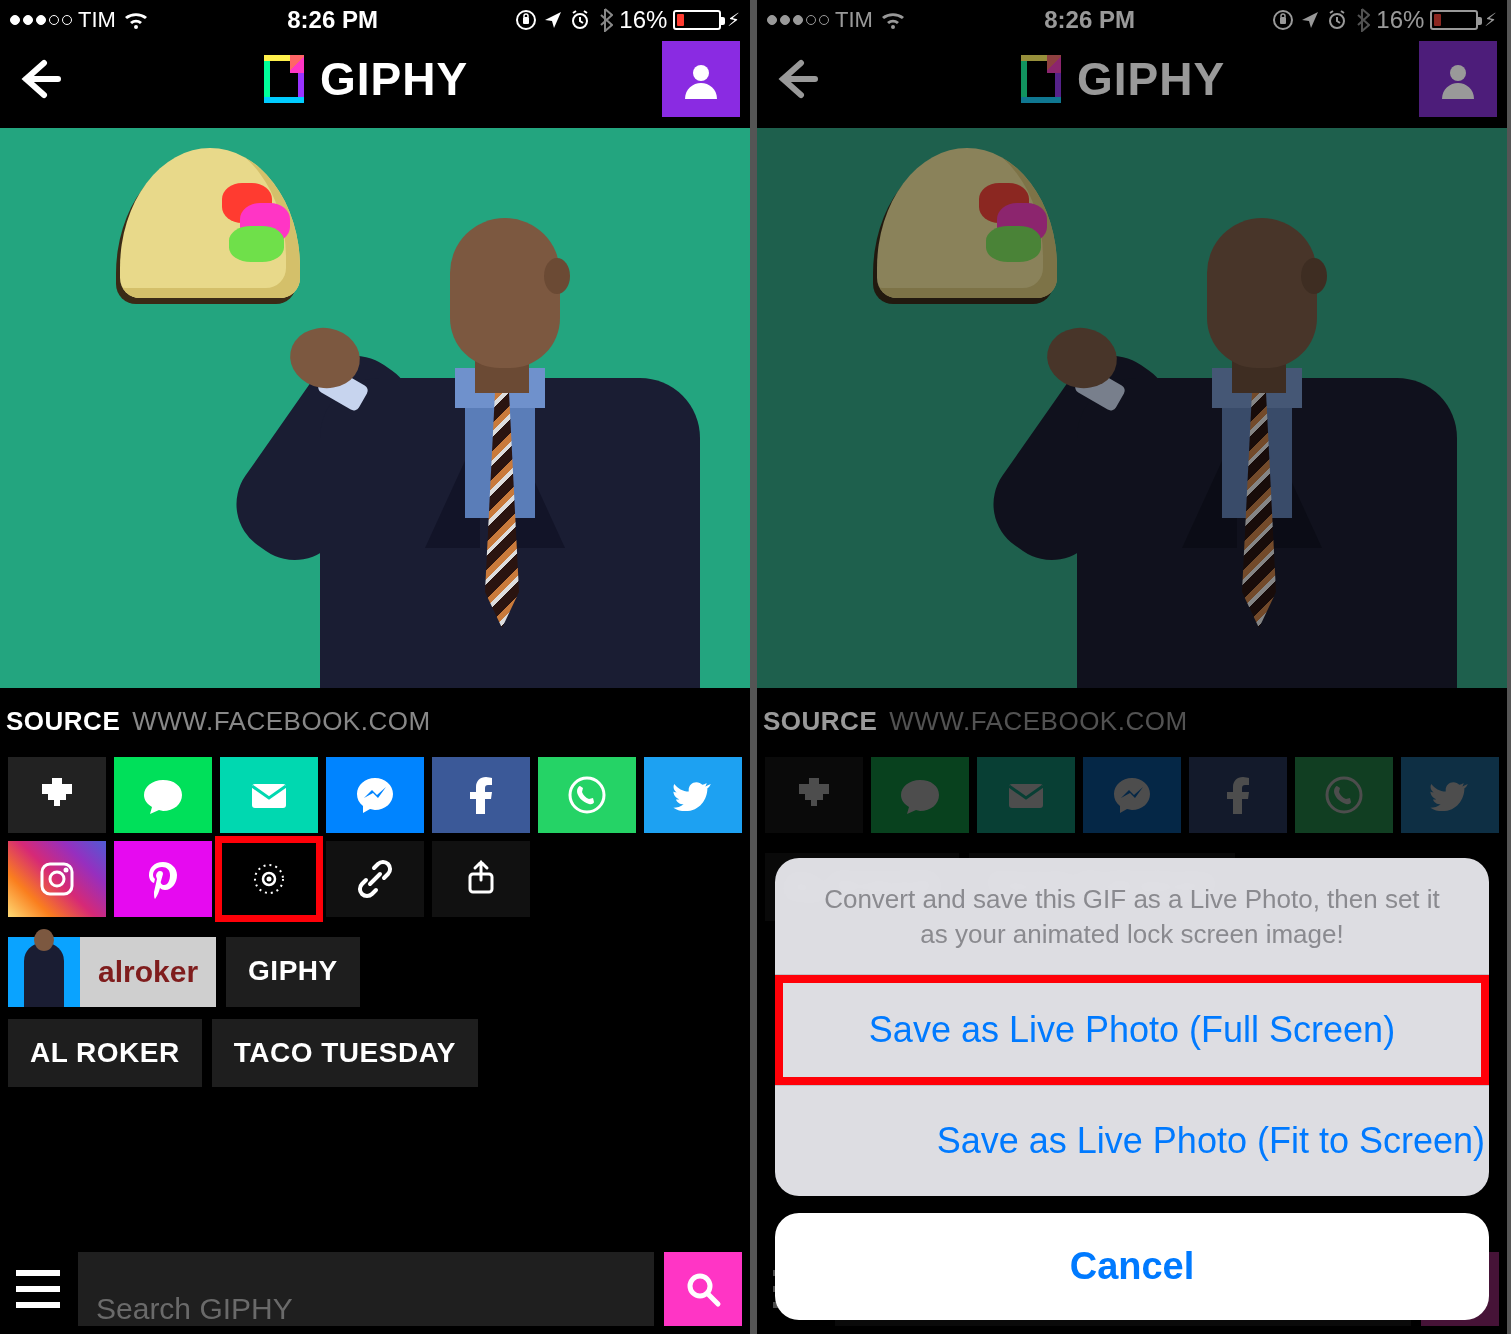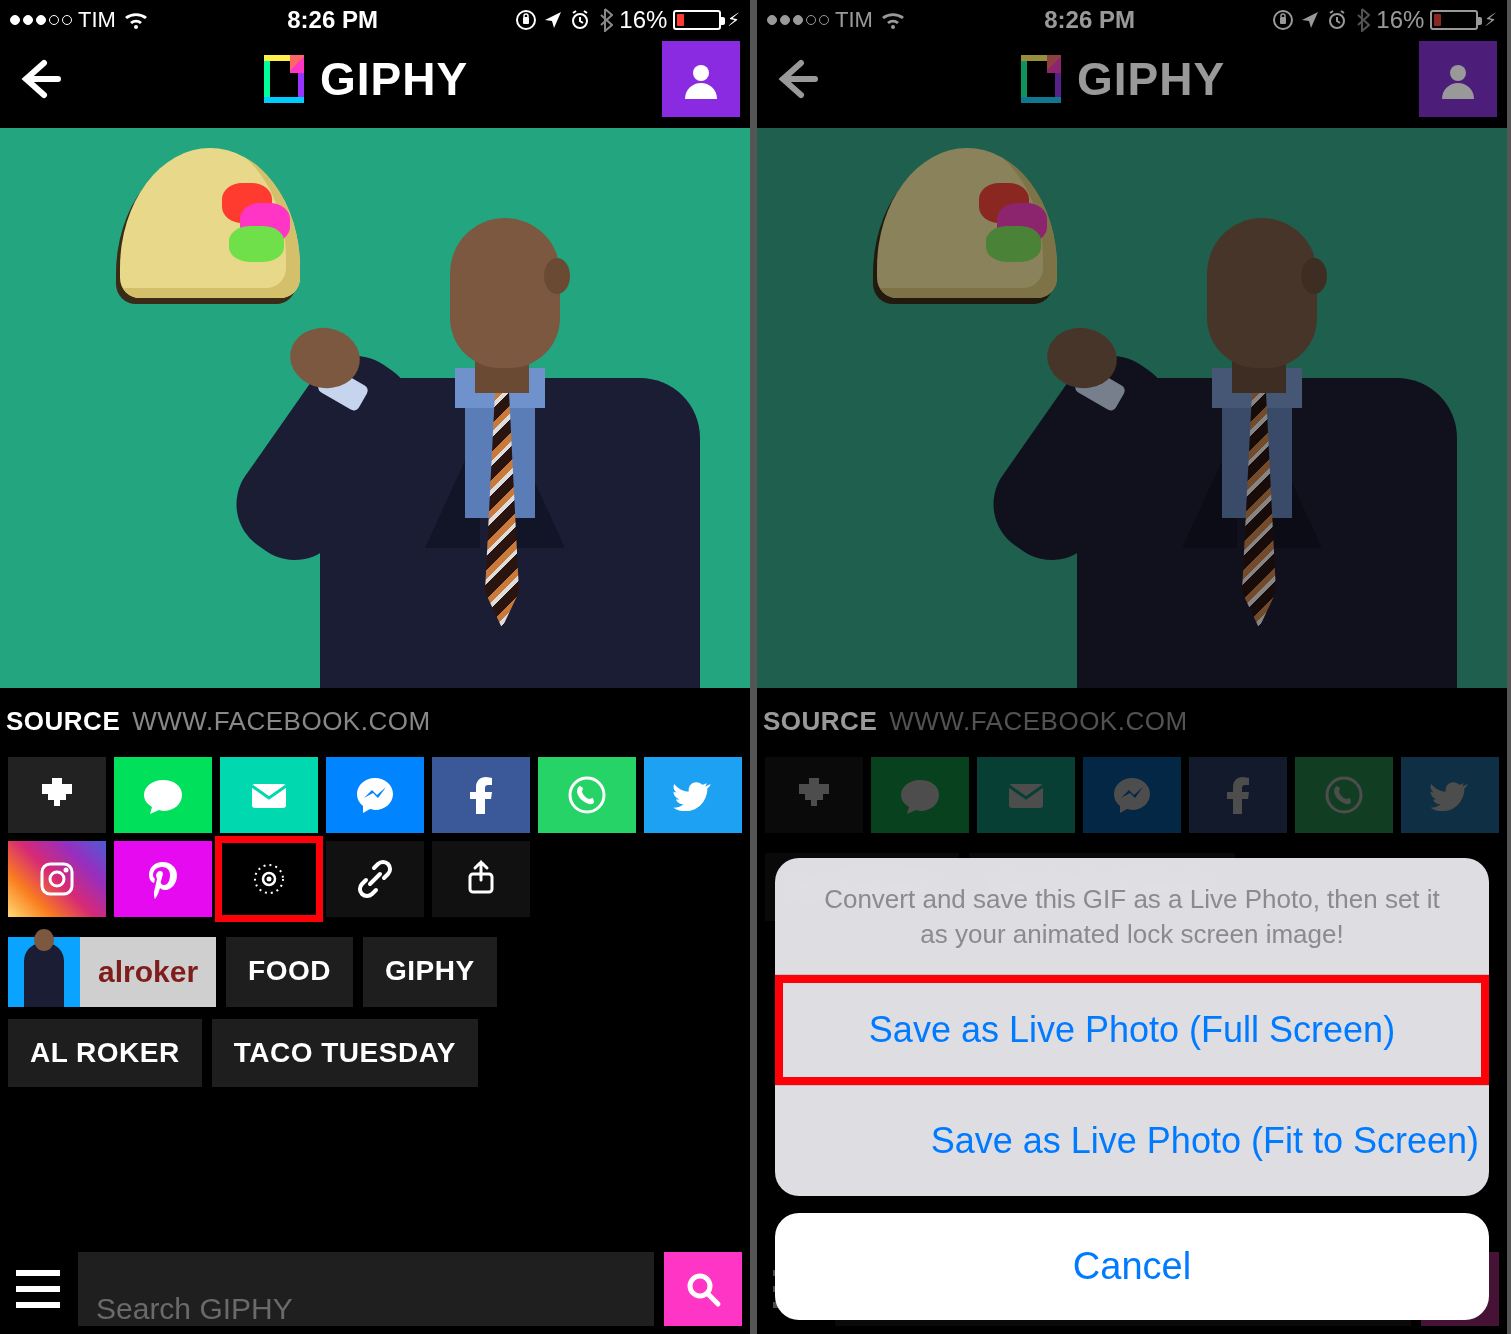--- a/index.html
+++ b/index.html
@@ -141,23 +141,23 @@
   .search-btn{width:78px;height:74px;background:#ff35c5;display:flex;align-items:center;justify-content:center;}
   
   .sheet-backdrop{
     position:absolute;left:0;right:0;bottom:0;top:0;background:rgba(0,0,0,0);
   }
   .action-sheet{
     position:absolute;left:18px;right:18px;bottom:14px;
   }
   .sheet-group{background:rgba(235,235,240,0.94);backdrop-filter:blur(8px);border-radius:24px;overflow:hidden;margin-bottom:17px;}
   .sheet-msg{color:#8a8a8f;font-size:26px;text-align:center;padding:24px 40px 22px;line-height:1.35;border-bottom:1px solid rgba(120,120,128,0.28);}
-  .sheet-opt{color:#007aff;font-size:36px;text-align:center;padding:34px 10px;border-bottom:1px solid rgba(120,120,128,0.28);}
+  .sheet-opt{color:#007aff;font-size:36px;text-align:center;padding:34px 4px;border-bottom:1px solid rgba(120,120,128,0.28);}
   .sheet-opt:last-child{border-bottom:none;text-align:right;}
-  .sheet-cancel{background:#fff;border-radius:24px;color:#007aff;font-size:38px;font-weight:400;text-align:center;padding:32px 0;}
+  .sheet-cancel{background:#fff;border-radius:24px;color:#007aff;font-size:38px;font-weight:700;text-align:center;padding:32px 0;}
   .hl-red-sheet{box-shadow: inset 0 0 0 8px #ff0008;}
   
   .right-underlay{position:absolute;inset:0;}
   .right-underlay .tags-area, .right-underlay .share-rows, .right-underlay .bottom-bar {filter:brightness(0.5);}
 </style>
 </head>
 <body>
 
 <div class="phone">
 
@@ -337,21 +337,20 @@
   </div>
 
   <div class="tags-area">
     <div class="tag-row">
       <div class="author-chip">
         <div class="author-ava">
             <div class="mini"></div>
           </div>
         <div class="author-name">alroker</div>
       </div>
-      <div class="tag-chip">FOOD</div>
       <div class="tag-chip">GIPHY</div>
     </div>
     <div class="tag-row">
       <div class="tag-chip">AL ROKER</div>
       <div class="tag-chip">TACO TUESDAY</div>
     </div>
   </div>
 
   <div class="bottom-bar">
     <div class="menu-btn">

